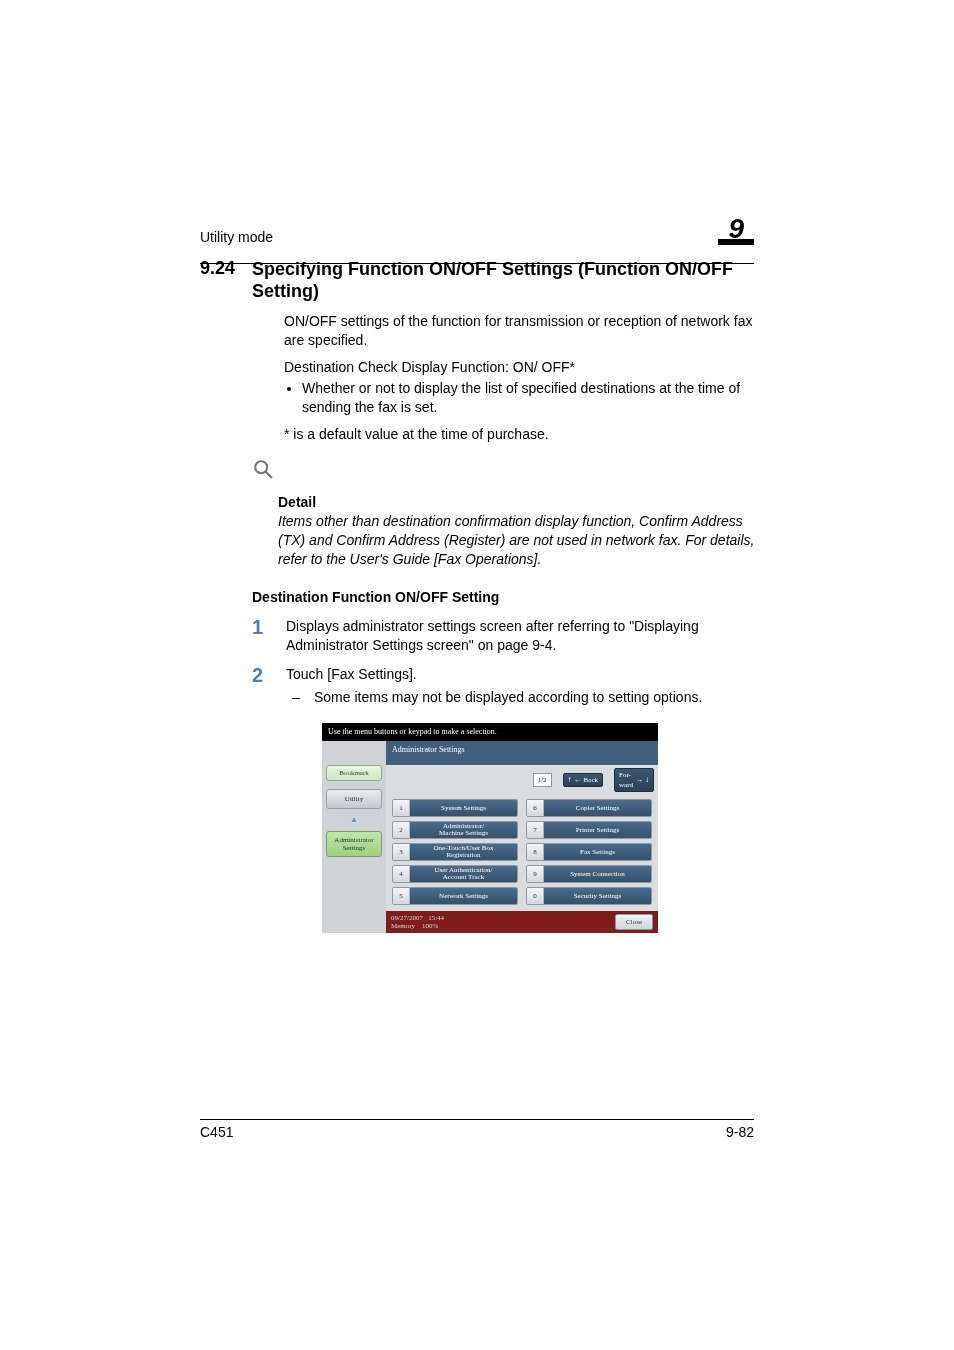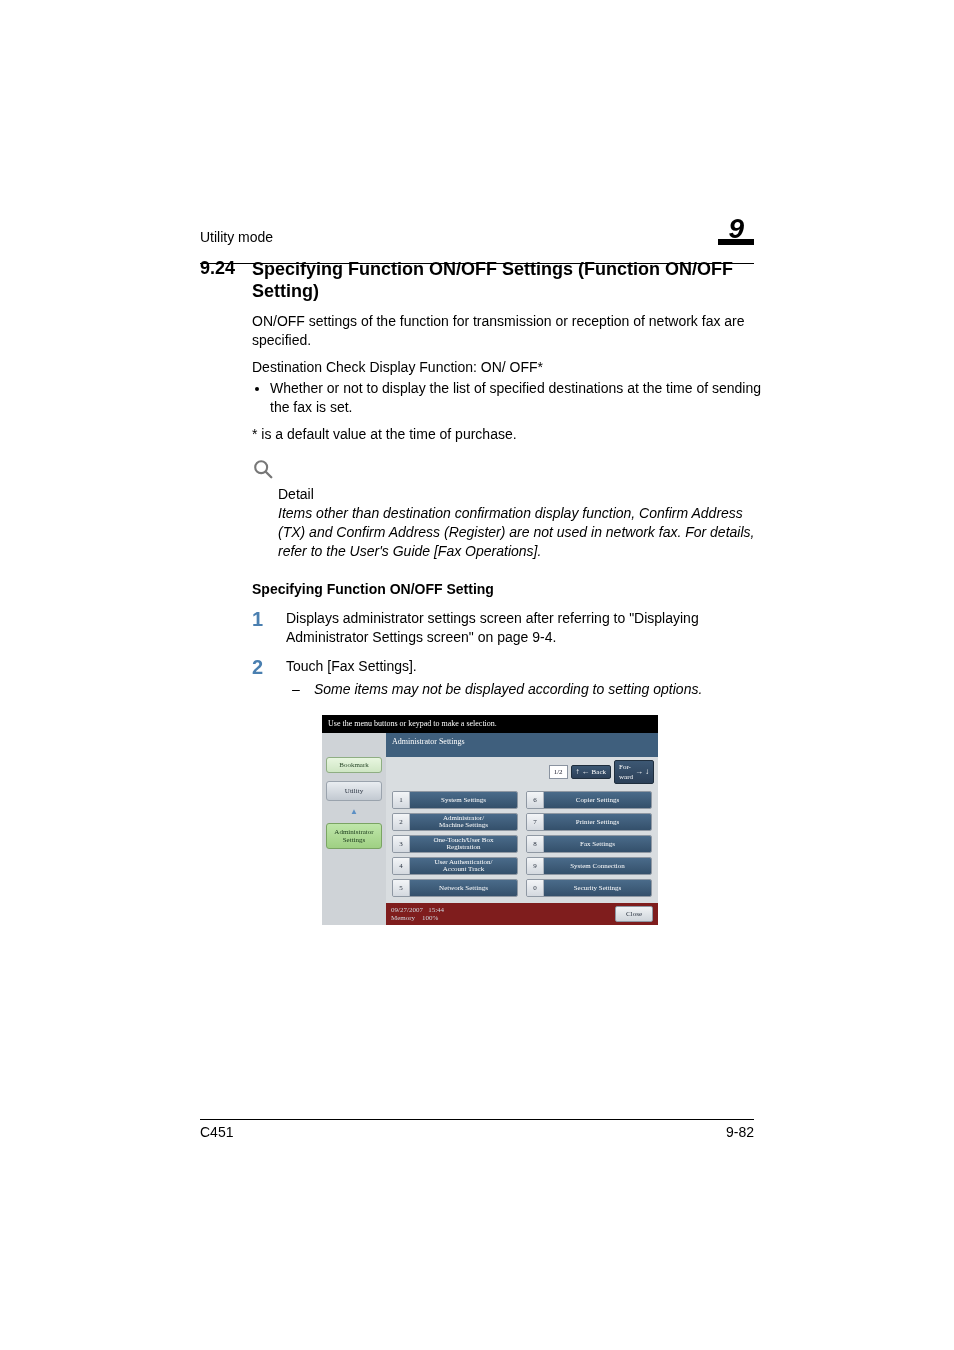--- a/index.html
+++ b/index.html
@@ -61,21 +61,21 @@
     font-weight: bold;
     width: 52px;
     flex: none;
   }
   .sec-title {
     font-size: 18px;
     font-weight: bold;
     line-height: 22px;
   }
   .body-block {
-    margin-left: 52px;
+    margin-left: 84px;
     font-size: 14px;
     line-height: 19px;
   }
   .para {
     margin: 6px 0 8px 0;
   }
   ul.bullets {
     margin: 2px 0 8px 0;
     padding-left: 18px;
   }
@@ -84,23 +84,23 @@
   }
   .detail-block {
     margin-top: 14px;
     margin-left: 52px;
   }
   .mag-icon {
     color: #777;
   }
   .mag-icon svg { display:block; }
   .detail-label {
-    font-weight: normal;
-    font-size: 14px;
-    margin: 6px 0 2px 26px;
+    font-weight: bold;
+    font-size: 14px;
+    margin: 14px 0 2px 26px;
   }
   .detail-text {
     font-style: italic;
     font-size: 14px;
     line-height: 19px;
     margin-left: 26px;
     margin-right: 4px;
   }
   .subhead {
     font-weight: bold;
@@ -123,21 +123,20 @@
   }
   .step-body {
     font-size: 14px;
     line-height: 19px;
     flex: 1;
   }
   .dash-list {
     margin: 4px 0 0 0;
     padding: 0;
     list-style: none;
-    font-style: italic;
   }
   .dash-list li {
     display: flex;
     margin-bottom: 2px;
   }
   .dash-list li::before {
     content: "–";
     width: 22px;
     flex: none;
     text-align: left;
@@ -201,21 +200,21 @@
   .titlebar {
     background: #3f5f7d;
     color: #fff;
     padding: 4px 6px 10px 6px;
     font-size: 8px;
   }
   .paging-row {
     display: flex;
     justify-content: flex-end;
     align-items: center;
-    gap: 3px;
+    gap: 11px;
     background: #d9dde0;
     padding: 3px 4px 3px 4px;
   }
   .pg-ind {
     background:#fff; color:#223; padding:1px 4px; font-size:7px; border:1px solid #8a93a0;
   }
   .pg-btn {
     background: linear-gradient(#3c5773,#2c4058);
     color:#fff; padding:1px 4px; font-size:7px; border:1px solid #1f2e3d;
     display:flex; align-items:center; gap:2px; border-radius:2px;
@@ -308,21 +307,21 @@
       <span class="mag-icon">
         <svg width="22" height="22" viewBox="0 0 24 24">
           <circle cx="10" cy="10" r="6.5" fill="none" stroke="#777" stroke-width="2.3"></circle>
           <line x1="15" y1="15" x2="21" y2="21" stroke="#777" stroke-width="2.6" stroke-linecap="round"></line>
         </svg>
       </span>
       <div class="detail-label">Detail</div>
       <div class="detail-text">Items other than destination confirmation display function, Confirm Address (TX) and Confirm Address (Register) are not used in network fax. For details, refer to the User's Guide [Fax Operations].</div>
     </div>
 
-    <div class="subhead">Specifying Function ON/OFF Setting</div>
+    <div class="subhead">Destination Function ON/OFF Setting</div>
 
     <div class="step">
       <div class="step-num">1</div>
       <div class="step-body">Displays administrator settings screen after referring to "Displaying Administrator Settings screen" on page 9-4.</div>
     </div>
 
     <div class="step">
       <div class="step-num">2</div>
       <div class="step-body">
         <div>Touch [Fax Settings].</div>

